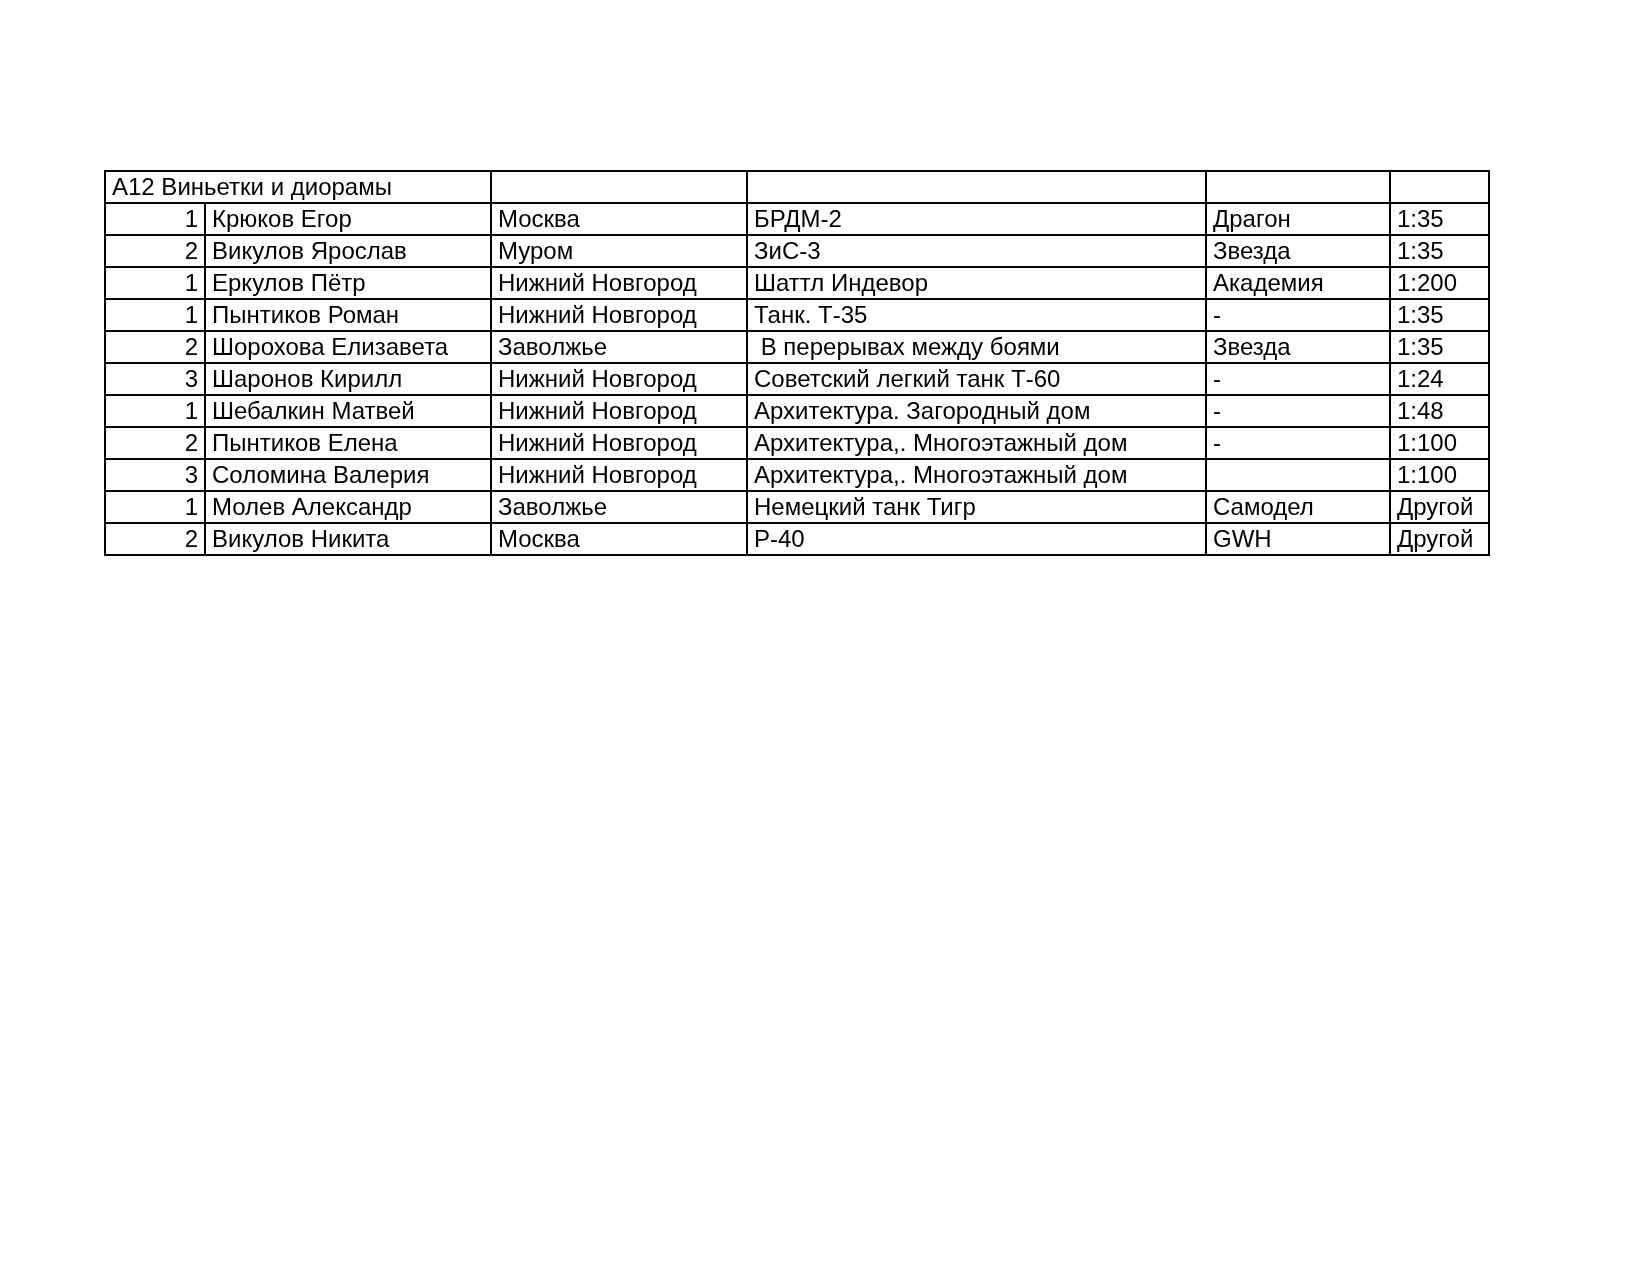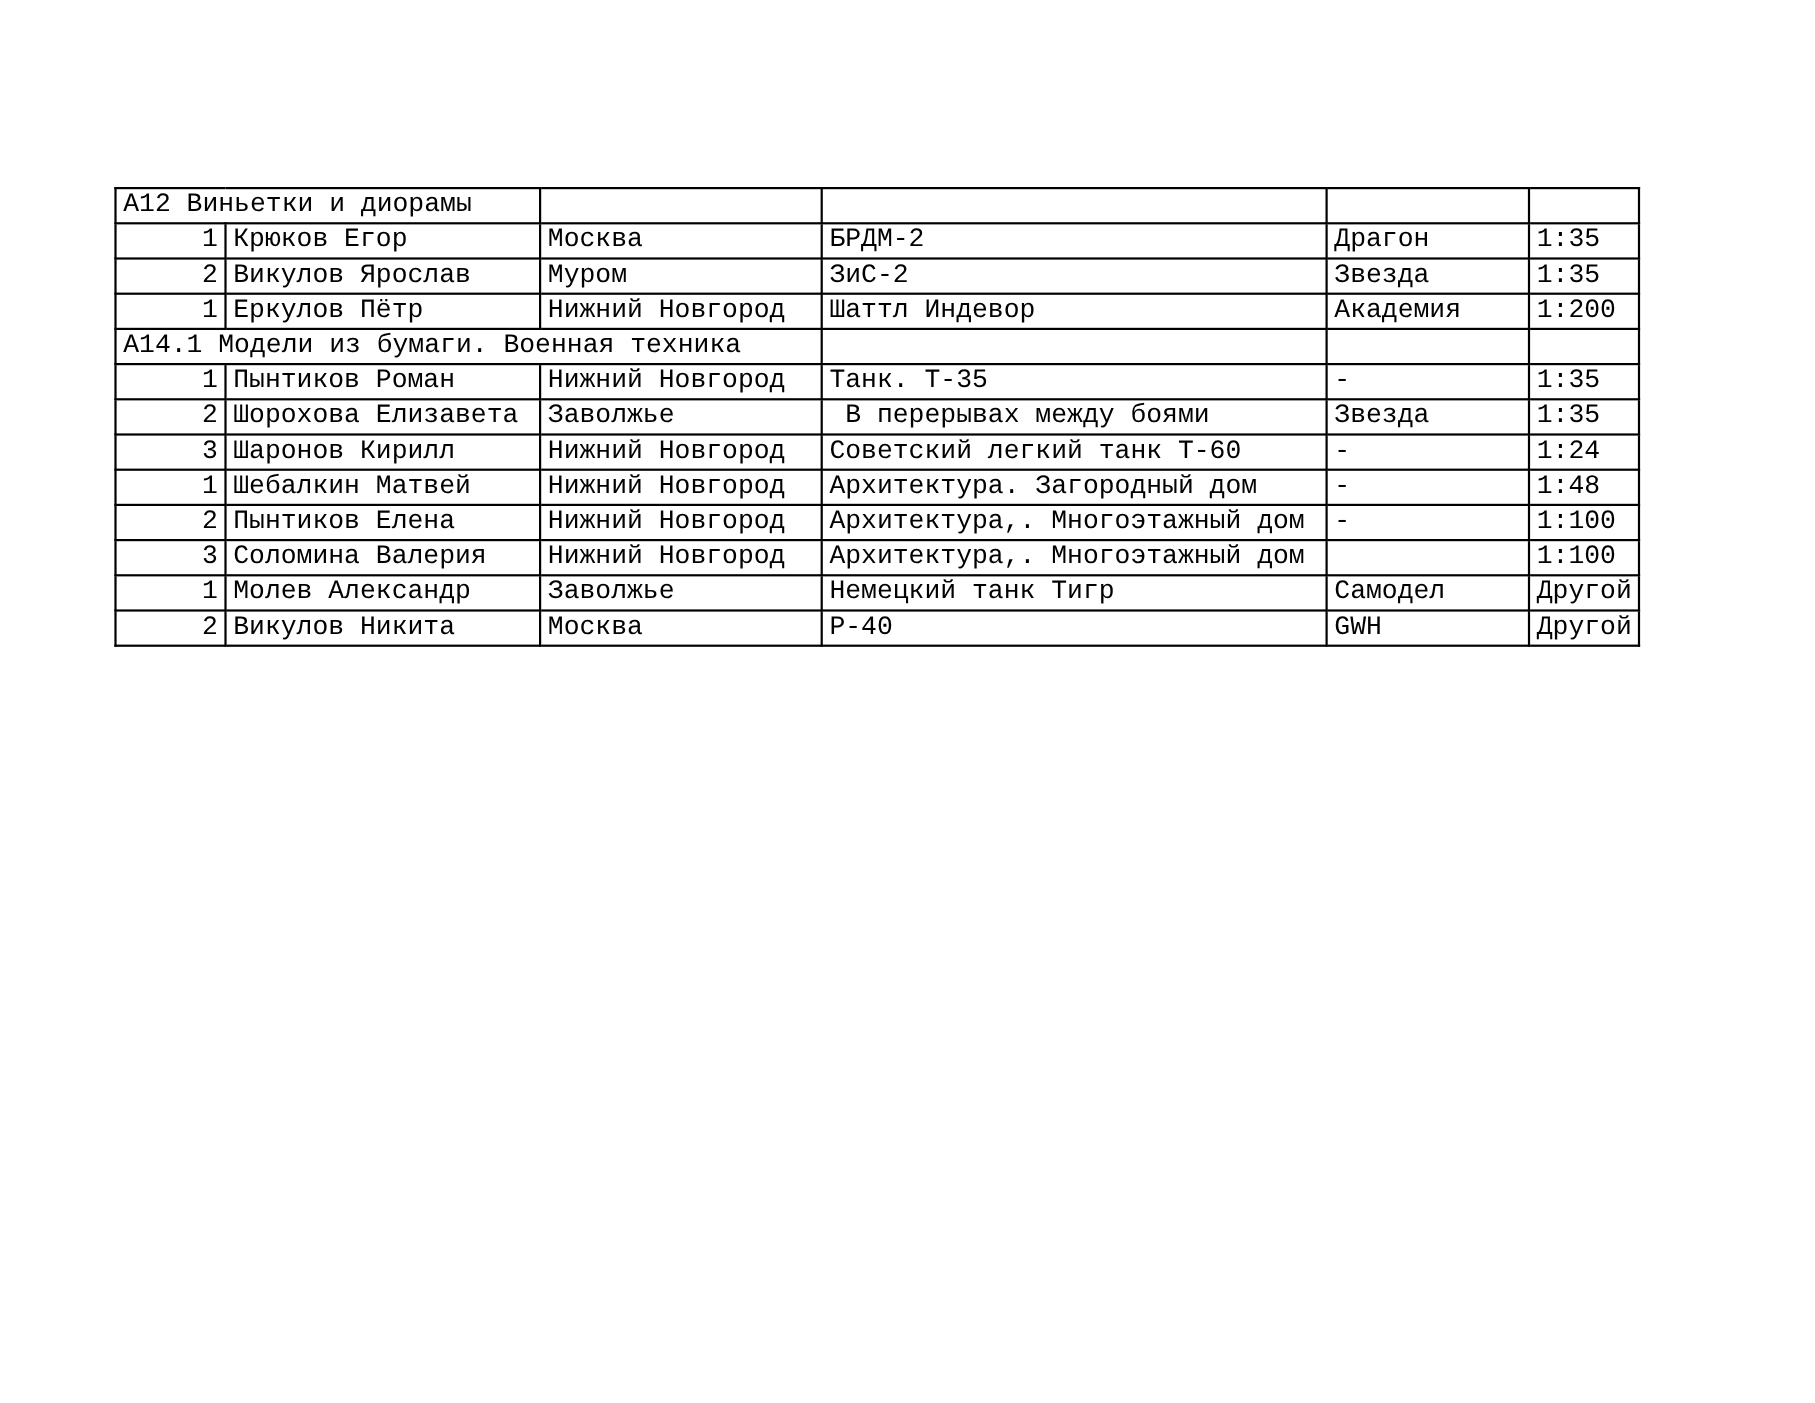--- a/index.html
+++ b/index.html
@@ -16,21 +16,20 @@
   }
   table.model-table {
     position: absolute;
     left: 104px;
     top: 170px;
     border-collapse: collapse;
     table-layout: fixed;
   }
   table.model-table tr {
     height: 18px;
-    font-family: Liberation Mono, monospace;
   }
   table.model-table td {
     border: 2px solid #000000;
     font-size: 24px;
     line-height: 30px;
     vertical-align: middle;
     padding: 0 6px;
     white-space: pre;
     overflow: hidden;
   }
@@ -70,41 +69,35 @@
         <td>Москва</td>
         <td>БРДМ-2</td>
         <td>Драгон</td>
         <td>1:35</td>
       </tr>
 
       <tr>
         <td class="num">2</td>
         <td>Викулов Ярослав</td>
         <td>Муром</td>
-        <td>ЗиС-2</td>
+        <td>ЗиС-3</td>
         <td>Звезда</td>
         <td>1:35</td>
       </tr>
 
 
       <tr>
         <td class="num">1</td>
         <td>Еркулов Пётр</td>
         <td>Нижний Новгород</td>
         <td>Шаттл Индевор</td>
         <td>Академия</td>
         <td>1:200</td>
       </tr>
 
-      <tr>
-        <td colspan="3" class="section">А14.1 Модели из бумаги. Военная техника</td>
-        <td></td>
-        <td></td>
-        <td></td>
-      </tr>
 
       <tr>
         <td class="num">1</td>
         <td>Пынтиков Роман</td>
         <td>Нижний Новгород</td>
         <td>Танк. Т-35</td>
         <td>-</td>
         <td>1:35</td>
       </tr>
 

